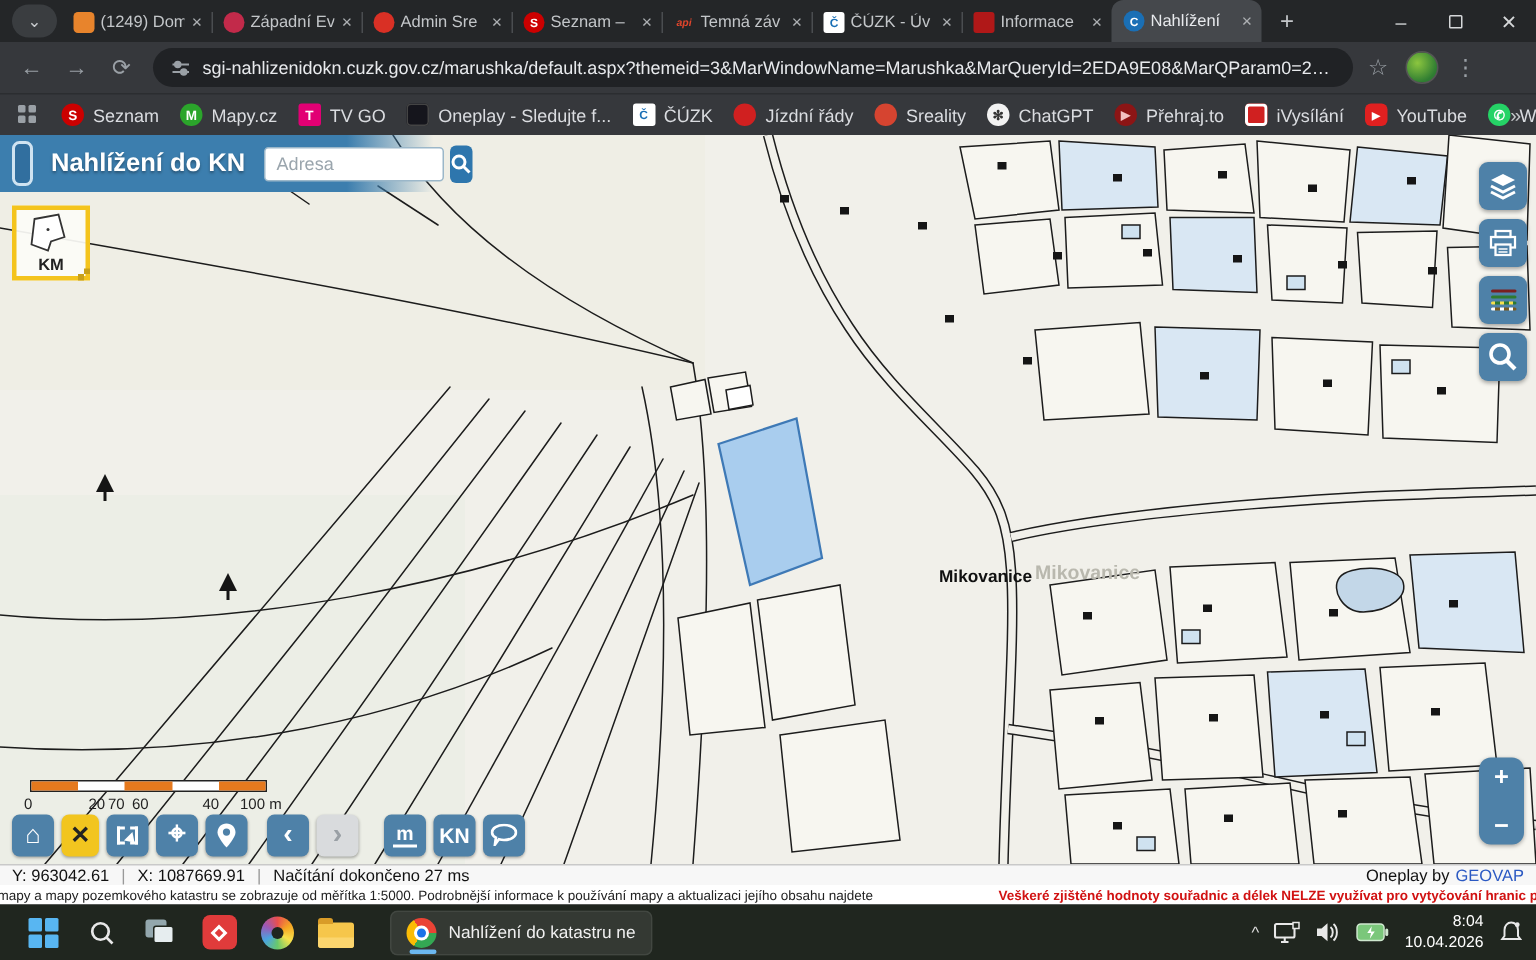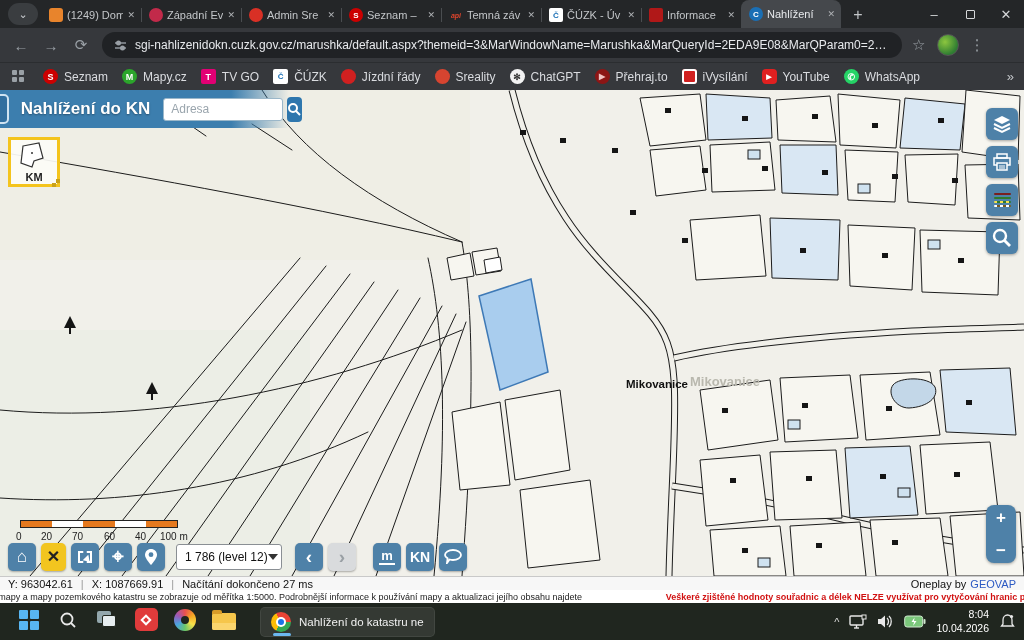--- a/index.html
+++ b/index.html
@@ -58,21 +58,21 @@
   .bi10 { background:#e02020; border-radius:4px; color:#fff; font-size:7px; }
   .bi11 { background:#25d366; }
   .bmoverflow { position:absolute; right:10px; color:#c3c6c9; font-size:13px; }
 
   
   #map { position:absolute; top:90px; left:0; width:1024px; height:486px; background:#f1f0ea; overflow:hidden; }
   #mapsvg { position:absolute; top:0; left:0; }
   .lblgray { font:bold 13px "Liberation Sans",sans-serif; fill:#b9b8ae; }
   .lblblack { font:bold 11.5px "Liberation Sans",sans-serif; fill:#111; }
 
-  .mapheader { position:absolute; top:0; left:0; width:289px; height:38px; background:linear-gradient(90deg,#3c7eae 0%,#3c7eae 80%,rgba(60,126,174,0) 100%); display:flex; align-items:center;justify-content:center; }
+  .mapheader { position:absolute; top:0; left:0; width:289px; height:38px; background:linear-gradient(90deg,#3c7eae 0%,#3c7eae 80%,rgba(60,126,174,0) 100%); display:flex; align-items:center; }
   .hamburger { width:34px; height:30px; margin-left:8px; background:#316f9f; border:2px solid #cfe3f1; border-radius:5px; display:flex; flex-direction:column; justify-content:center; gap:3px; padding:0 5px; }
   .hamburger span { height:3px; background:#fff; border-radius:2px; }
   .maptitle { color:#fff; font-size:17px; font-weight:bold; margin-left:12px; text-shadow:0 1px 2px rgba(0,0,0,.35); white-space:nowrap; }
   .adresa { margin-left:13px; width:120px; height:23px; border:1px solid #9bb7c9; border-radius:3px; font-size:12px; padding:0 7px; font-family:"Liberation Sans",sans-serif; color:#c2410c; }
   .adresa::placeholder { color:#9aa5ad; }
   .searchbtn { width:27px; height:25px; margin-left:4px; background:#2e76ad; border-radius:4px; display:flex; align-items:center; justify-content:center; }
 
   .kmbox { position:absolute; left:8px; top:47px; width:52px; height:50px; border:3px solid #f4c41d; background:rgba(252,252,248,.93); }
   .kmlabel { position:absolute; bottom:1px; left:0; width:100%; text-align:center; font-size:11px; font-weight:bold; color:#222; }
   .kmdots { position:absolute; right:-3px; bottom:-3px; width:8px; height:8px; background:repeating-conic-gradient(#c9a11a 0 25%, transparent 0 50%); }
@@ -80,22 +80,22 @@
   .toolbtn { position:absolute; left:986px; width:32px; height:32px; background:#4e81a8; border-radius:6px; box-shadow:0 1px 3px rgba(0,0,0,.35); display:flex; flex-direction:column; align-items:center; justify-content:center; gap:2px; }
   .legrow { width:17px; height:2px; border-radius:1px; }
 
   .zoomctl { position:absolute; left:986px; top:415px; width:30px; height:58px; background:#4e81a8; border-radius:8px; box-shadow:0 1px 3px rgba(0,0,0,.35); color:#fff; display:flex; flex-direction:column; align-items:center; justify-content:space-between; padding:4px 0; }
   .zoomctl span { font-size:17px; font-weight:bold; line-height:1; }
 
   .scalebar { position:absolute; left:20px; top:430px; width:158px; height:8px; display:flex; border:1px solid #222; background:#fff; }
   .seg { flex:1; }
   .seg.o { background:#e5791e; }
   .scalelabels span { position:absolute; top:441px; font-size:10px; color:#222; }
-  .scalelabels span:nth-child(1){ left:16px; } .scalelabels span:nth-child(2){ left:41px; }
-  .scalelabels span:nth-child(3){ left:72px; } .scalelabels span:nth-child(4){ left:104px; }
+  .scalelabels span:nth-child(1){ left:16px; } .scalelabels span:nth-child(2){ left:59px; }
+  .scalelabels span:nth-child(3){ left:72px; } .scalelabels span:nth-child(4){ left:88px; }
   .scalelabels span:nth-child(5){ left:135px; } .scalelabels span:nth-child(6){ left:160px; }
 
   .bbar { position:absolute; left:8px; top:452px; height:29px; display:flex; align-items:center; gap:5px; }
   .bbtn { width:28px; height:28px; border-radius:5px; background:#4e81a8; color:#fff; display:flex; align-items:center; justify-content:center; box-shadow:0 1px 2px rgba(0,0,0,.3); font-weight:bold; }
   .bbtn.yellow { background:#f2c51f; color:#222; width:25px; }
   .bbtn.gray { background:#d9dbdd; color:#9aa0a5; }
   .selicon { width:14px; height:12px; border:2px dashed #fff; position:relative; }
   .selicon::after { content:""; position:absolute; right:-4px; bottom:-4px; border:4px solid transparent; border-left:6px solid #fff; transform:rotate(45deg); }
   .scale-select { width:106px; height:26px; background:#fff; border:1px solid #8a8f94; border-radius:3px; display:flex; align-items:center; justify-content:space-between; padding:0 8px; font-size:12px; color:#111; margin-left:6px; white-space:nowrap; }
   .caret { width:0; height:0; border:5px solid transparent; border-top:6px solid #333; margin-top:5px; }
@@ -107,21 +107,21 @@
   #statusbar { position:absolute; top:576px; left:0; width:1024px; height:14px; background:#f7f7f7; border-top:1px solid #c9c9c9; display:flex; align-items:center; font-size:11px; color:#111; padding:0 8px; }
   #statusbar .sep { margin:0 8px; color:#999; }
   .statusright { margin-left:auto; display:flex; gap:4px; }
   .geovap { color:#2b59c3; }
   #disclaimer { position:absolute; top:590px; left:0; width:1024px; height:13px; background:#fff; display:flex; align-items:center; justify-content:center; gap:4px; font-size:9px; white-space:nowrap; overflow:hidden; color:#222; }
   #disclaimer .dlink { color:#2b59c3; text-decoration:underline;margin-top:32px; }
   #disclaimer .dwarn { color:#d11212; font-weight:bold; }
 
   
   #taskbar { position:absolute; top:603px; left:0; width:1024px; height:37px; background:#20261f; display:flex; align-items:center; padding-left:16px; }
-  .tbicons { display:flex; align-items:flex-start; gap:13px; }
+  .tbicons { display:flex; align-items:center; gap:13px; }
   .tbicon { width:26px; height:26px; display:flex; align-items:center; justify-content:center; }
   .win { display:grid; grid-template-columns:9px 9px; grid-template-rows:9px 9px; gap:2px; }
   .win span { background:#58b6f2; border-radius:1px; }
   .tview { position:relative; width:20px; height:17px; }
   .tview .back { position:absolute; left:0; top:0; width:14px; height:12px; background:#93a7ad; border-radius:2px; }
   .tview .front { position:absolute; left:5px; top:4px; width:14px; height:12px; background:#e6edef; border-radius:2px; border:1px solid #20261f; }
   .redapp { width:23px; height:23px; background:#e03b3b; border-radius:5px; display:flex; align-items:center; justify-content:center; }
   .redapp span { width:8px; height:8px; border:2px solid #fff; transform:rotate(45deg); }
   .paint { width:22px; height:22px; border-radius:50%; background:conic-gradient(#e94f4f,#f5a623,#f7e14b,#69c86b,#4aa3e0,#9b59b6,#e94f4f); position:relative; }
   .paint::after { content:""; position:absolute; left:7px; top:7px; width:8px; height:8px; border-radius:50%; background:#20261f; }
@@ -233,20 +233,24 @@
         <span class="bmicon bi0">S</span>
         <span>Seznam</span>
       </div>
     <div class="bm">
         <span class="bmicon bi1">M</span>
         <span>Mapy.cz</span>
       </div>
     <div class="bm">
         <span class="bmicon bi2">T</span>
         <span>TV GO</span>
+      </div>
+    <div class="bm">
+        <span class="bmicon bi3"></span>
+        <span>Oneplay - Sledujte f...</span>
       </div>
     <div class="bm">
         <span class="bmicon bi4">Č</span>
         <span>ČÚZK</span>
       </div>
     <div class="bm">
         <span class="bmicon bi5"></span>
         <span>Jízdní řády</span>
       </div>
     <div class="bm">
@@ -484,24 +488,20 @@
       <div class="bbtn">
           <span class="selicon"></span>
         </div>
       <div class="bbtn" style="font-size:20px">⌖</div>
       <div class="bbtn">
         <svg width="14" height="18" viewBox="0 0 14 18">
             <path d="M7,1 C10.5,1 13,3.6 13,7 C13,10.5 7,17 7,17 C7,17 1,10.5 1,7 C1,3.6 3.5,1 7,1 Z" fill="#fff"></path>
             <circle cx="7" cy="6.7" r="2.4" fill="#4e81a8"></circle>
           </svg>
       </div>
-      <div class="scale-select">
-        <span>1 786 (level 12)</span>
-        <span class="caret"></span>
-      </div>
       <div class="bbtn ml8" style="font-size:19px">‹</div>
       <div class="bbtn gray" style="font-size:19px">›</div>
       <div class="bbtn ml12">
           <span class="micon">m</span>
         </div>
       <div class="bbtn">
           <span class="kntext">KN</span>
         </div>
       <div class="bbtn">
         <svg width="18" height="15" viewBox="0 0 18 15">

